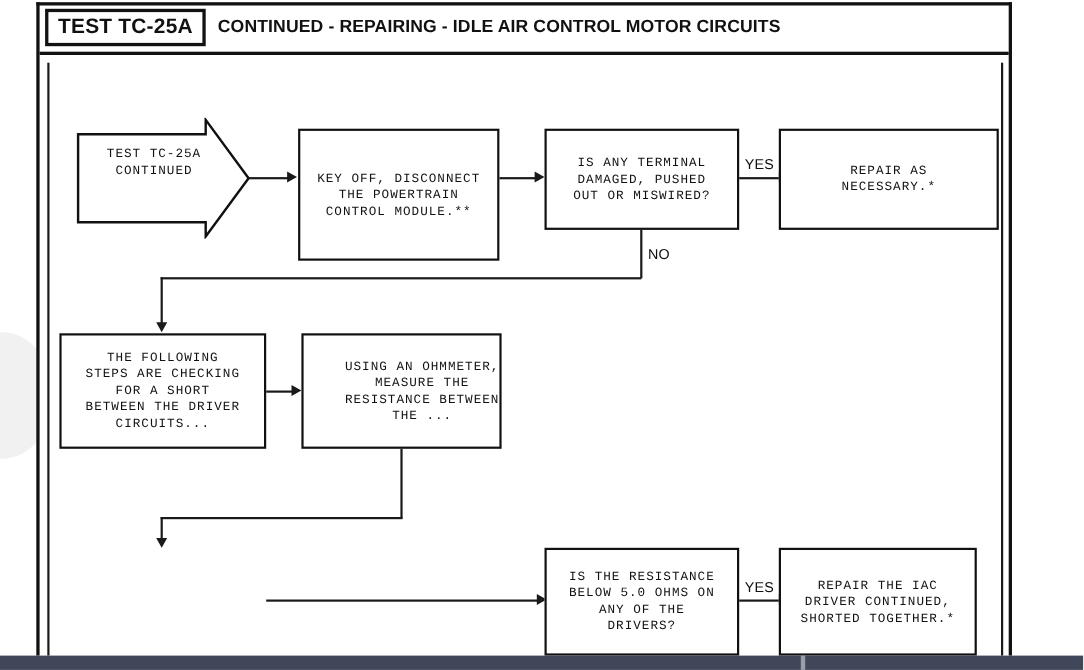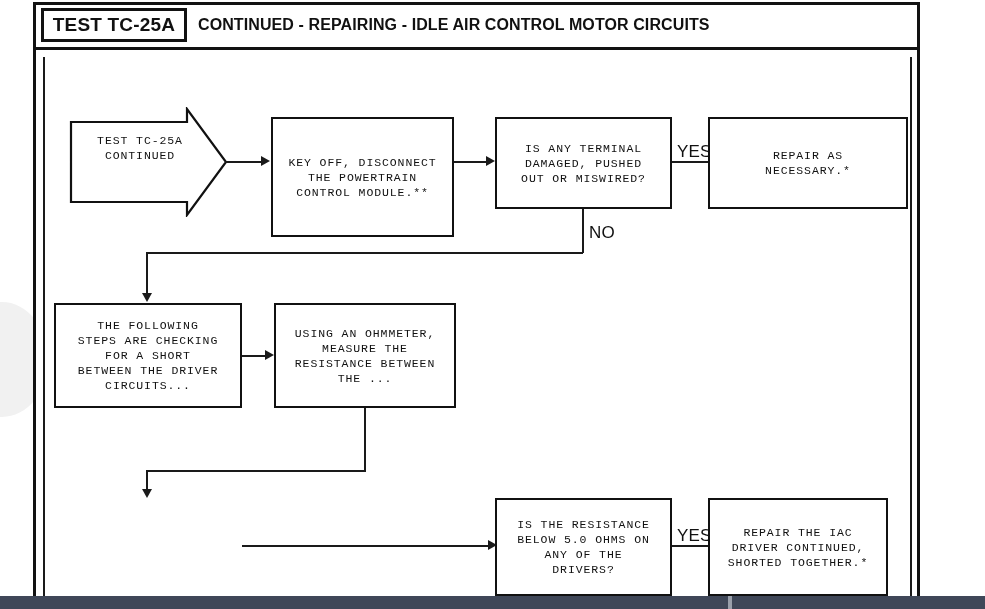--- a/index.html
+++ b/index.html
@@ -154,21 +154,21 @@
   }
   .arrowhead.down {
     border-left: 5px solid transparent;
     border-right: 5px solid transparent;
     border-top: 9px solid #1a1a1a;
   }
 
   .branch-label {
     position: absolute;
     font-family: "Liberation Sans", sans-serif;
-    font-size: 17px;
+    font-size: 13px;
     color: #111111;
     letter-spacing: 0.2px;
     white-space: nowrap;
   }
 
   
   .bottom-bar {
     position: absolute;
     left: 0;
     top: 596px;
@@ -248,21 +248,21 @@
       <div class="txt">THE FOLLOWING
 STEPS ARE CHECKING
 FOR A SHORT
 BETWEEN THE DRIVER
 CIRCUITS...</div>
     </div>
 
     <div class="ln h" style="left:197px; top:298px; width:25px;"></div>
     <div class="arrowhead right" style="left:220px; top:293px;"></div>
 
-    <div class="node" style="left:229px; top:246px; width:182px; height:105px;">
+    <div class="node" style="left:229px; top:246px; width:182px; height:105px;justify-content:flex-end;">
       <div class="txt">USING AN OHMMETER,
 MEASURE THE
 RESISTANCE BETWEEN
 THE ...</div>
     </div>
 
     <div class="ln v" style="left:319px; top:351px; width:1.6px; height:63px;"></div>
     <div class="ln h" style="left:101px; top:413px; width:220px;"></div>
     <div class="ln v" style="left:101px; top:413px; width:1.6px; height:22px;"></div>
     <div class="arrowhead down" style="left:97px; top:432px;"></div>

